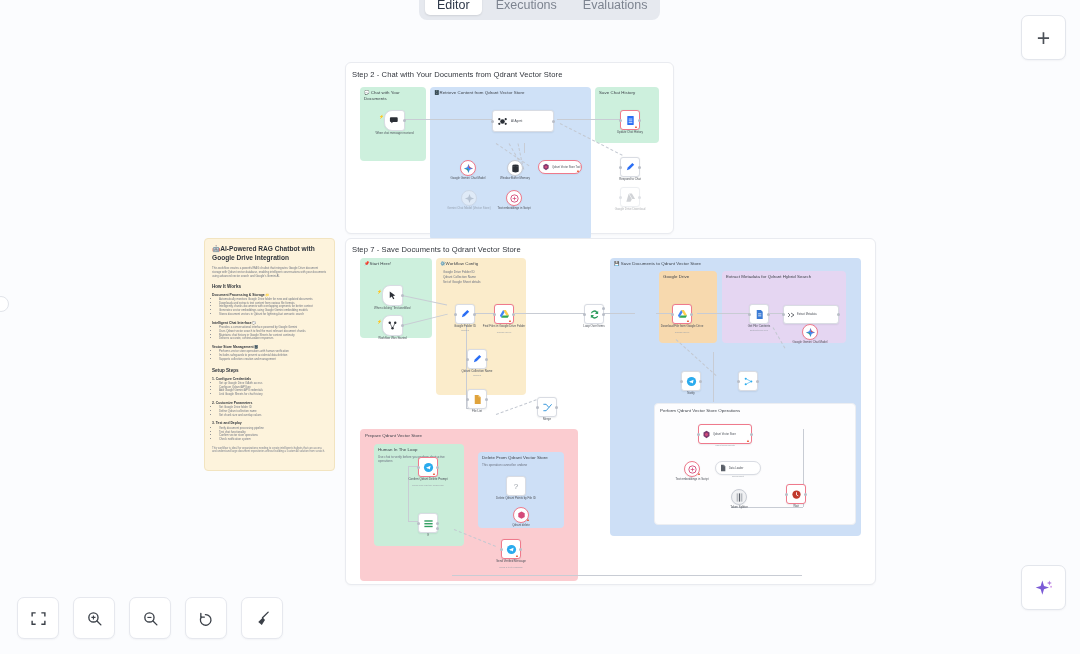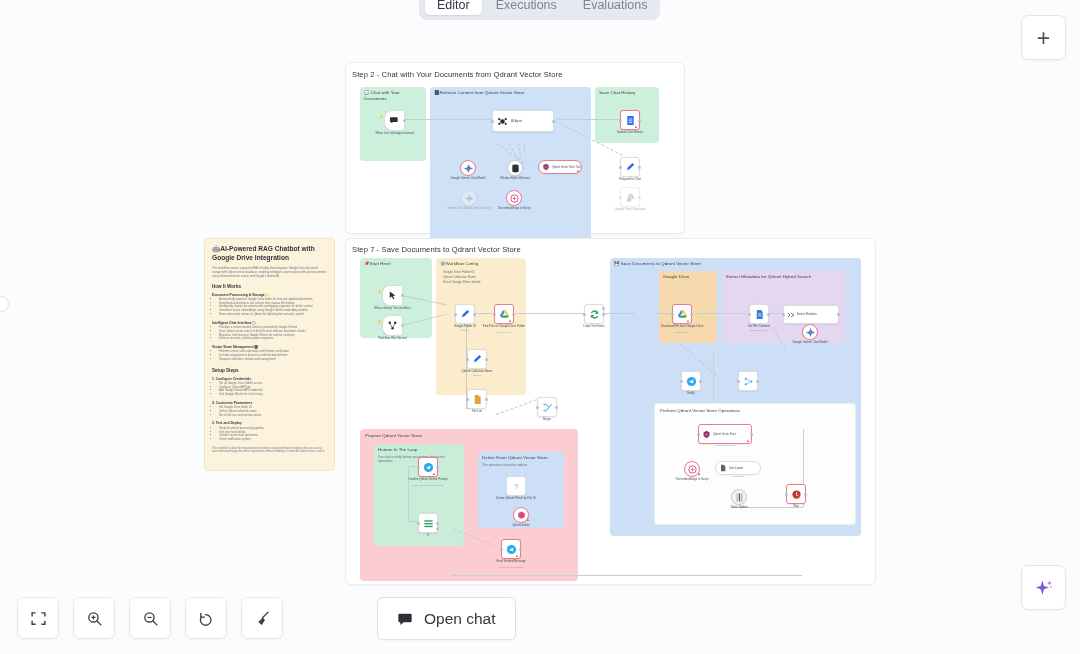--- a/index.html
+++ b/index.html
@@ -148,21 +148,21 @@
 </div>
 <div class="fbtn" id="ai-assistant-button">
   <svg width="20" height="20" viewBox="0 0 24 24">
     <path d="M10 3 L12 9.5 L18 11.5 L12 13.5 L10 20 L8 13.5 L2 11.5 L8 9.5 Z" fill="#7b5bd6"></path>
     <path d="M18.5 3 L19.3 5.2 L21.5 6 L19.3 6.8 L18.5 9 L17.7 6.8 L15.5 6 L17.7 5.2 Z" fill="#b07ae0"></path>
     <circle cx="20.5" cy="10.5" r="1.1" fill="#d49ae8"></circle>
   </svg>
 </div>
 <div class="edge-handle"></div>
 
-<div class="card" style="left:345px;top:62px;width:327px;height:170px;padding-left:11px;">
+<div class="card" style="left:345px;top:62px;width:327px;height:170px;">
   <div class="card-title" style="left:6px;top:7px;">Step 2 - Chat with Your Documents from Qdrant Vector Store</div>
 
   <div class="note n-green" style="left:14px;top:24px;width:66px;height:74px;">
     <div class="note-label" style="left:4px;top:3px;white-space:normal;width:55px;">💬 Chat with Your Documents</div>
   </div>
   <div class="note n-blue" style="left:84px;top:24px;width:161px;height:153px;">
     <div class="note-label" style="left:4px;top:3px;">🗄️Retrieve Content from Qdrant Vector Store</div>
   </div>
   <div class="note n-green" style="left:249px;top:24px;width:64px;height:56px;">
     <div class="note-label" style="left:4px;top:3px;">Save Chat History</div>
@@ -659,19 +659,13 @@
   </div>
   <div class="tool">
     <svg width="17" height="17" viewBox="0 0 24 24">
       <path d="M20 3l-8 8" stroke="#3b4048" stroke-width="1.9" stroke-linecap="round"></path>
       <path d="M12.5 10.5L6 17l5 4 4.5-7z" fill="#3b4048"></path>
     </svg>
   </div>
 </div>
 
 <div class="actions">
-  <div class="btn-chat">
-    <svg width="16" height="16" viewBox="0 0 24 24">
-      <path d="M4 4h16a2 2 0 012 2v9a2 2 0 01-2 2H10l-5 4v-4H4a2 2 0 01-2-2V6a2 2 0 012-2z" fill="#2b2f36"></path>
-    </svg>
-    <span>Open chat</span>
-  </div>
 </div>
 
 </body></html>

